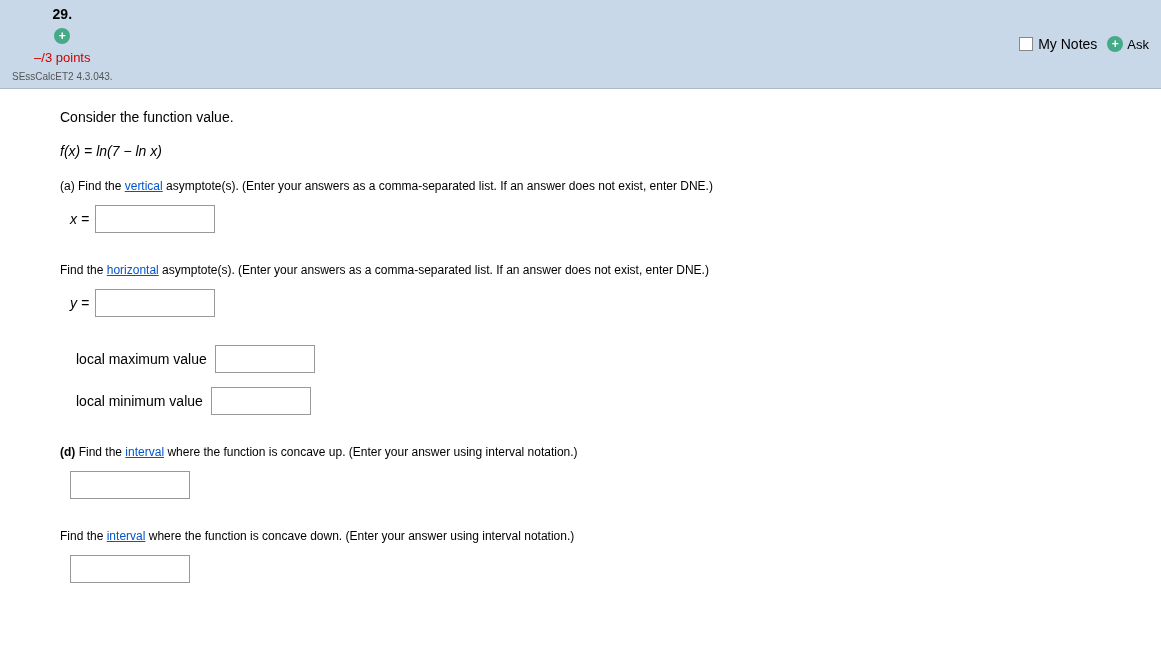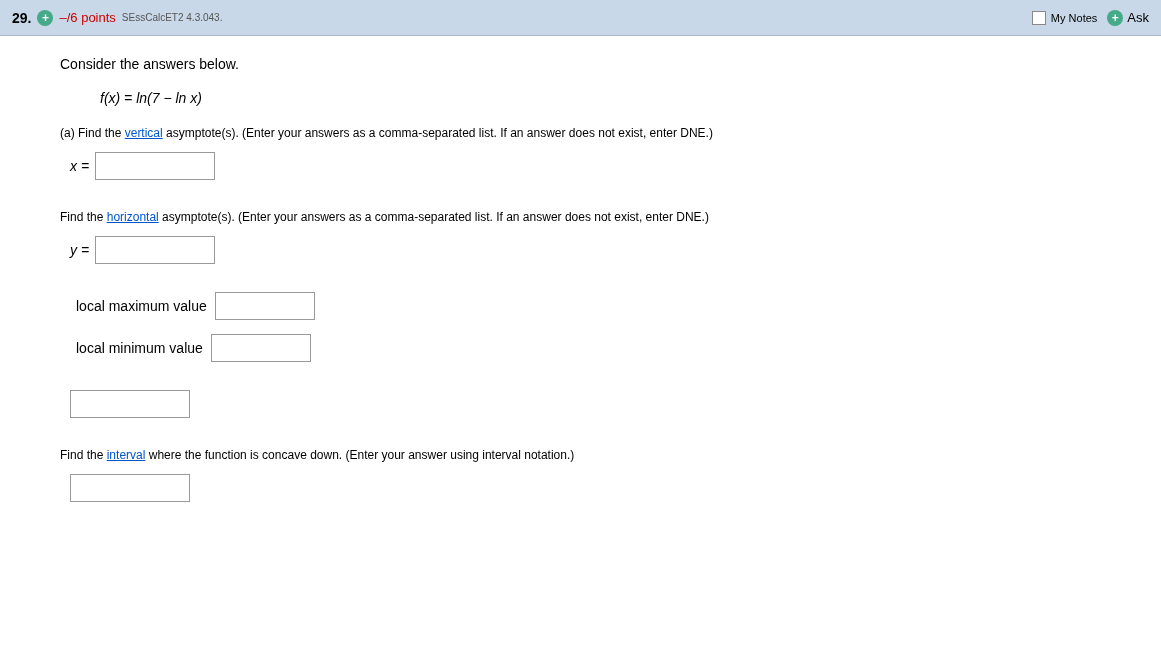--- a/index.html
+++ b/index.html
@@ -17,20 +17,21 @@
       align-items: center;
       justify-content: space-between;
       border-bottom: 1px solid #aab8c8;
       min-height: 36px;
     }
 
     .header-left {
       display: flex;
       align-items: center;
       gap: 6px;
+      flex-direction: column;
     }
 
     .question-number {
       font-weight: bold;
       color: #000;
       font-size: 14px;
     }
 
     .plus-icon {
       width: 16px;
@@ -59,21 +60,21 @@
     .header-right {
       display: flex;
       align-items: center;
       gap: 10px;
     }
 
     .my-notes-btn {
       display: flex;
       align-items: center;
       gap: 5px;
-      font-size: 11px;
+      font-size: 14px;
       color: #000;
       cursor: pointer;
     }
 
     .notes-icon {
       width: 14px;
       height: 14px;
       border: 1px solid #888;
       background: #fff;
       display: inline-block;
@@ -92,21 +93,20 @@
       padding: 20px 60px 30px 60px;
       max-width: 1100px;
     }
 
     .consider-text {
       margin-bottom: 12px;
       font-size: 14px;
     }
 
     .function-line {
-      margin-left: 40px;
       margin-bottom: 16px;
       font-size: 14px;
     }
 
     .part-text {
       font-size: 12px;
       margin-bottom: 10px;
       line-height: 1.5;
     }
 
@@ -177,38 +177,38 @@
       font-style: italic;
     }
   </style>
 </head>
 <body>
 
 <div class="header-bar">
   <div class="header-left">
     <span class="question-number">29.</span>
     <span class="plus-icon">+</span>
-    <span class="points-text">–/6 points</span>
+    <span class="points-text">–/3 points</span>
     <span class="problem-code">SEssCalcET2 4.3.043.</span>
   </div>
   <div class="header-right">
     <div class="my-notes-btn">
       <span class="notes-icon"></span>
       <span>My Notes</span>
     </div>
     <div class="ask-btn">
       <span class="plus-icon">+</span>
       <span>Ask</span>
     </div>
   </div>
 </div>
 
 <div class="content">
 
-  <div class="consider-text section-gap-sm">Consider the answers below.</div>
+  <div class="consider-text section-gap-sm">Consider the function value.</div>
 
   <div class="function-line section-gap-sm">
     <span class="math-italic"><i>f</i>(<i>x</i>) = ln(7 − ln <i>x</i>)</span>
   </div>
 
   <div class="section-gap">
     <div class="part-text">
       <span>
         (a) Find the <span class="link-style">vertical</span> asymptote(s). (Enter your answers as a comma-separated list. If an answer does not exist, enter DNE.)
       </span>
@@ -235,20 +235,23 @@
       <span class="local-label">local maximum value</span>
       <input type="text" class="answer-input-sm" style="">
     </div>
     <div class="local-row">
       <span class="local-label">local minimum value</span>
       <input type="text" class="answer-input-sm" style="">
     </div>
   </div>
 
   <div class="section-gap">
+    <div class="part-text">
+      <span class="part-label">(d)</span> Find the <span class="link-style">interval</span> where the function is concave up. (Enter your answer using interval notation.)
+    </div>
     <div class="input-row">
       <input type="text" class="answer-input" style="">
     </div>
   </div>
 
   <div class="section-gap">
     <div class="part-text">
       Find the <span class="link-style">interval</span> where the function is concave down. (Enter your answer using interval notation.)
     </div>
     <div class="input-row">

